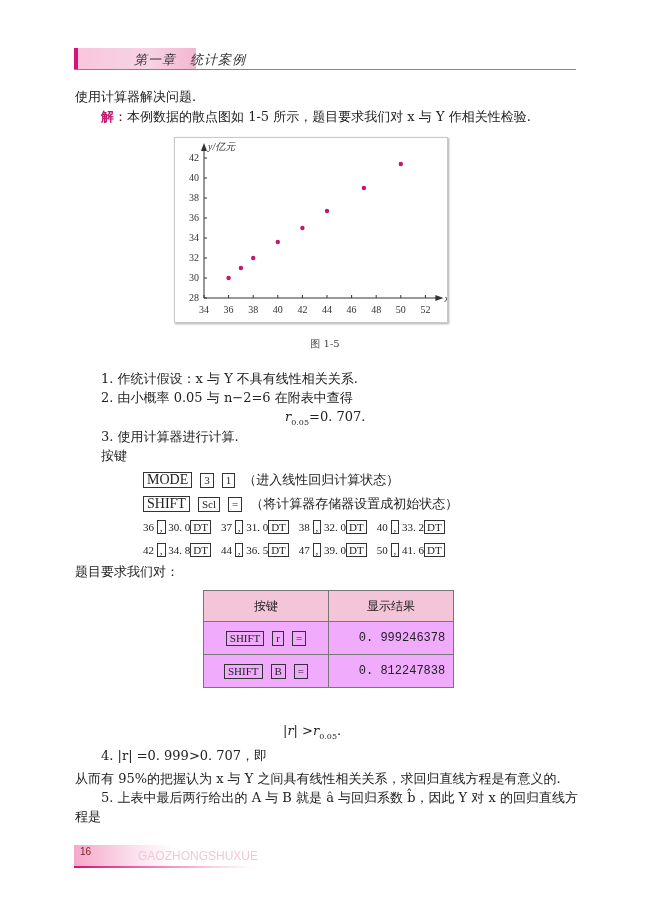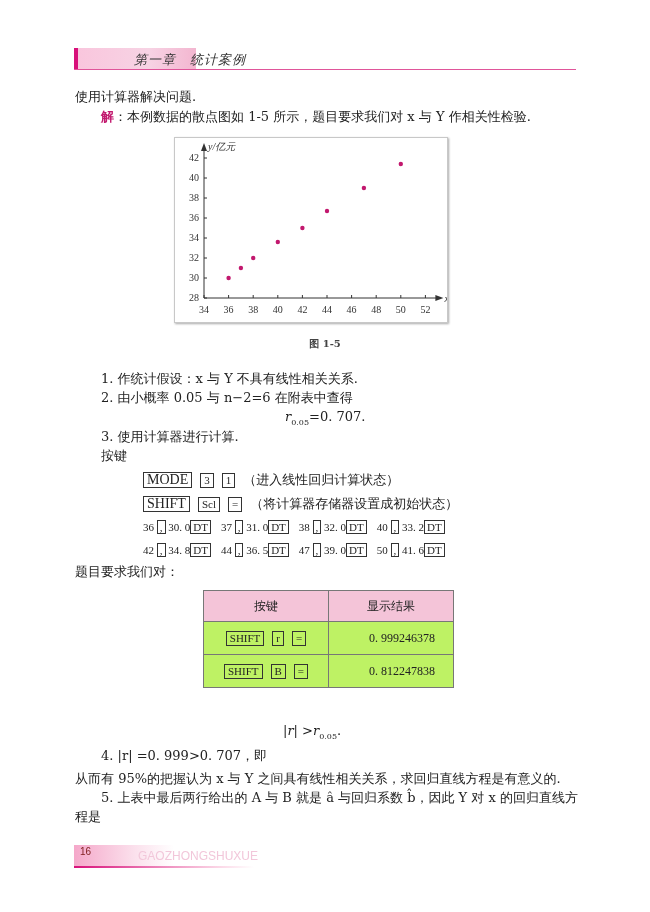--- a/index.html
+++ b/index.html
@@ -12,35 +12,35 @@
              background:linear-gradient(90deg,#f9c6dd 0%,#f7d3e4 60%,#f3b6d0 100%); }
   .hdr-text { left:92px; top:51px; font-size:13px; font-style:italic; color:#333; letter-spacing:1px;
               font-family:"Liberation Serif", serif;margin-left:42px; }
   .hdr-line { left:74px; top:69px; width:502px; height:1px; background:#e0559a; }
   .p { font-size:13px; line-height:18px; white-space:nowrap; }
   .jie { color:#c2186e; font-weight:bold; }
   .it { font-style:italic; }
   
   .figbox { left:174px; top:137px; width:272px; height:184px; border:1px solid #c8c8c8;
             box-shadow:1px 1px 2px #aaa; background:#fff; }
-  .caption { left:0; width:650px; text-align:center; top:337px; font-size:10px; color:#444;font-weight:bold; }
+  .caption { left:0; width:650px; text-align:center; top:337px; font-size:10px; color:#444; }
   .key { display:inline-block; border:1px solid #333; padding:0 3px; line-height:14px; font-size:14px;
          font-family:"Liberation Serif", serif; margin-right:8px; }
   .key.sm { font-size:11px; line-height:13px; }
   .keyrow { font-size:13px; }
   .dtrow { font-size:11px; font-family:"Liberation Serif", serif; white-space:nowrap; }
   .dtrow .key { font-size:11px; line-height:12px; margin-right:0; padding:0 2px; }
   .dtrow .grp { display:inline-block; margin-right:10px; }
   
   .tbl { left:203px; top:590px; width:251px; border:1px solid #555; border-collapse:collapse; font-size:12px; }
   .tbl td, .tbl th { border:1px solid #777; text-align:center; height:32px; padding:0; }
   .tbl th { background:#f4c4d8; font-weight:normal; height:30px; }
-  .tbl td { background:#bef264; }
+  .tbl td { background:#f0abfc; }
   .tbl .key { font-size:11px; line-height:13px; margin:0 4px; }
-  .tbl .val { font-family:Liberation Serif, serif; font-size:12px;padding-left:22px; }
+  .tbl .val { font-family:Liberation Mono, monospace; font-size:12px;padding-left:22px; }
   .foot-bar { left:74px; top:845px; width:100px; height:22px;
               background:linear-gradient(90deg,#f5a8ca 0%,#fbe0ec 60%,#ffffff 100%); }
   .foot-line { left:74px; top:866px; width:180px; height:2px;
                background:linear-gradient(90deg,#d8107a,#fbd6e6 80%,#fff); }
   .foot-num { left:80px; top:846px; font-size:10px; color:#7f1d1d; font-family:"Liberation Sans", sans-serif; }
   .foot-brand { left:138px; top:849px; font-size:12px; color:#f2c7da; letter-spacing:0px;
                 font-family:"Liberation Sans", sans-serif; }
 </style>
 </head>
 <body>

